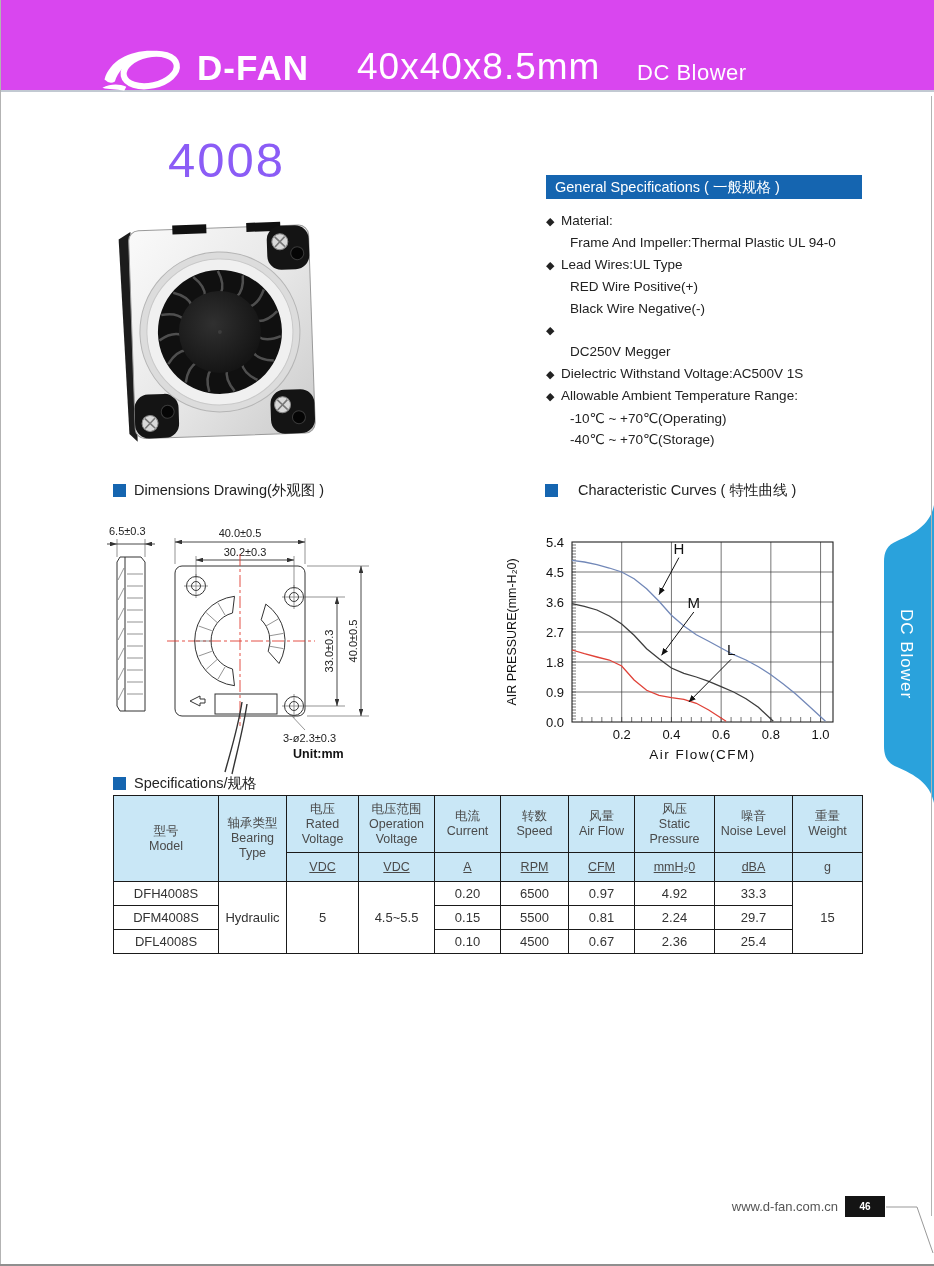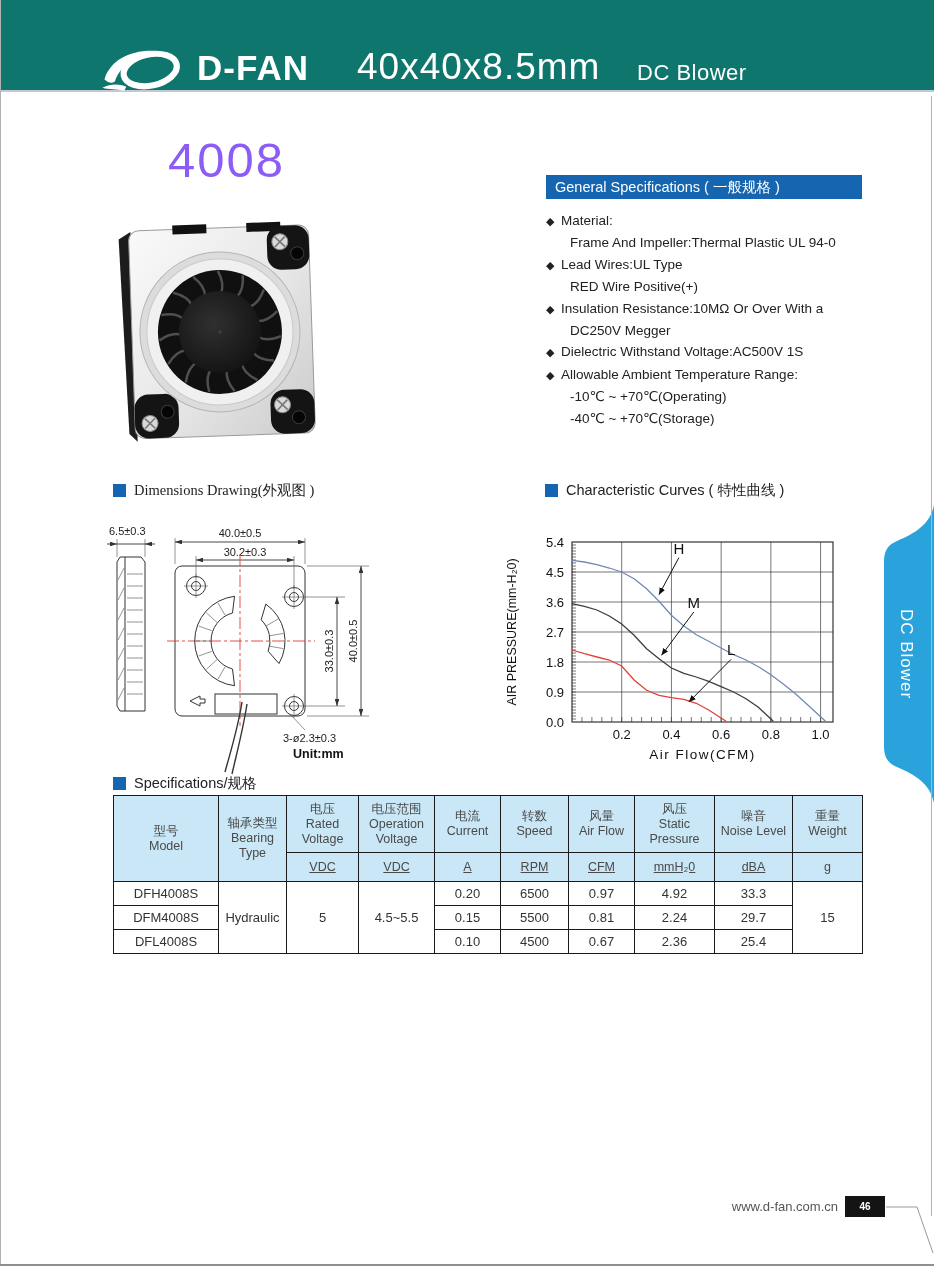--- a/index.html
+++ b/index.html
@@ -1,21 +1,21 @@
 <!DOCTYPE html>
 <html><head>
 <meta charset="utf-8">
 <style>
   html,body{margin:0;padding:0;background:#e9e9e9;}
   .page{position:relative;width:934px;height:1266px;margin:0 auto;background:#fff;
         font-family:"Liberation Sans","DejaVu Sans",sans-serif;overflow:hidden;}
   .abs{position:absolute;}
 
   
-  .banner{left:0;top:6;width:934px;height:90px;background:#0f766e;border-bottom:2px solid #c2c9d2;}
+  .banner{left:0;top:6;width:934px;height:90px;background:#d946ef;border-bottom:2px solid #c2c9d2;}
   .logo-svg{left:97px;top:42px;width:96px;height:54px;}
   .brand{left:197px;top:48px;font-size:35px;font-weight:bold;color:#fff;letter-spacing:1px;}
   .size-title{left:357px;top:46px;font-size:37px;color:#fff;letter-spacing:1px;}
   .type-title{left:637px;top:60px;font-size:22px;color:#fff;letter-spacing:0.5px;}
 
   .model-heading{left:168px;top:132px;font-size:49px;color:#8b5cf6;letter-spacing:2px;}
 
   .fan-photo{left:110px;top:214px;width:214px;height:238px;}
 
   
@@ -23,22 +23,22 @@
   .gs-title{height:24px;line-height:24px;background:#1565b0;color:#fff;font-size:14.5px;padding-left:9px;}
   .gs-list{margin-top:11px;}
   .gs-line{display:flex;line-height:21.4px;font-size:13.5px;color:#222;}
   .gs-line .gs-bullet{width:15px;flex:0 0 15px;}
   .gs-line.b .gs-bullet:before{content:"◆";font-size:11px;}
   .gs-line.i{padding-left:9px;}
 
   
   .sec-title{font-size:14.5px;color:#222;display:flex;align-items:center;}
   .sec-title .sq{width:13px;height:13px;background:#1565b0;margin-right:8px;flex:0 0 13px;}
-  .sec-dims{left:113px;top:481px;font-family:Liberation Serif, serif;}
-  .sec-curves{left:545px;top:481px;}
+  .sec-dims{left:113px;top:481px;}
+  .sec-curves{left:545px;top:481px;gap:12px;}
   .sec-table{left:113px;top:774px;}
 
   
   .dims-svg{left:105px;top:518px;width:400px;height:260px;}
   .dl{stroke:#333;stroke-width:1;fill:none;}
   .thin{stroke:#666;stroke-width:0.7;fill:none;}
   .dim{stroke:#333;stroke-width:0.9;fill:none;marker-start:url(#da);marker-end:url(#da);}
   .dimé{stroke:#333;stroke-width:0.9;fill:none;}
   .cl{stroke:#e03c31;stroke-width:0.9;fill:none;stroke-dasharray:12 3 3 3;}
   .dtext{font-size:11px;fill:#222;}
@@ -170,23 +170,26 @@
           <span>Frame And Impeller:Thermal Plastic UL 94-0</span>
         </div>
       <div class="gs-line b">
           <span class="gs-bullet"></span>
           <span>Lead Wires:UL Type</span>
         </div>
       <div class="gs-line i">
           <span class="gs-bullet"></span>
           <span>RED Wire Positive(+)</span>
         </div>
+      <div class="gs-line i">
+          <span class="gs-bullet"></span>
+          <span>Black Wire Negative(-)</span>
+        </div>
       <div class="gs-line b">
           <span class="gs-bullet"></span>
-          <span>Insulation Resistance:10MΩ Or Over With a</span>
         </div>
       <div class="gs-line i">
           <span class="gs-bullet"></span>
           <span>DC250V Megger</span>
         </div>
       <div class="gs-line b">
           <span class="gs-bullet"></span>
           <span>Dielectric Withstand Voltage:AC500V 1S</span>
         </div>
       <div class="gs-line b">

